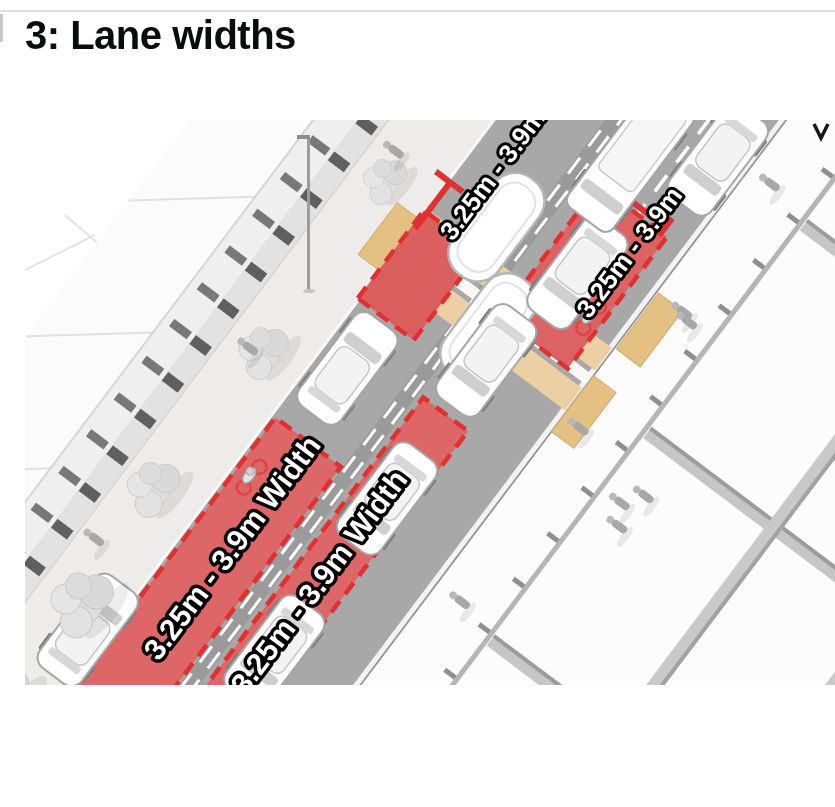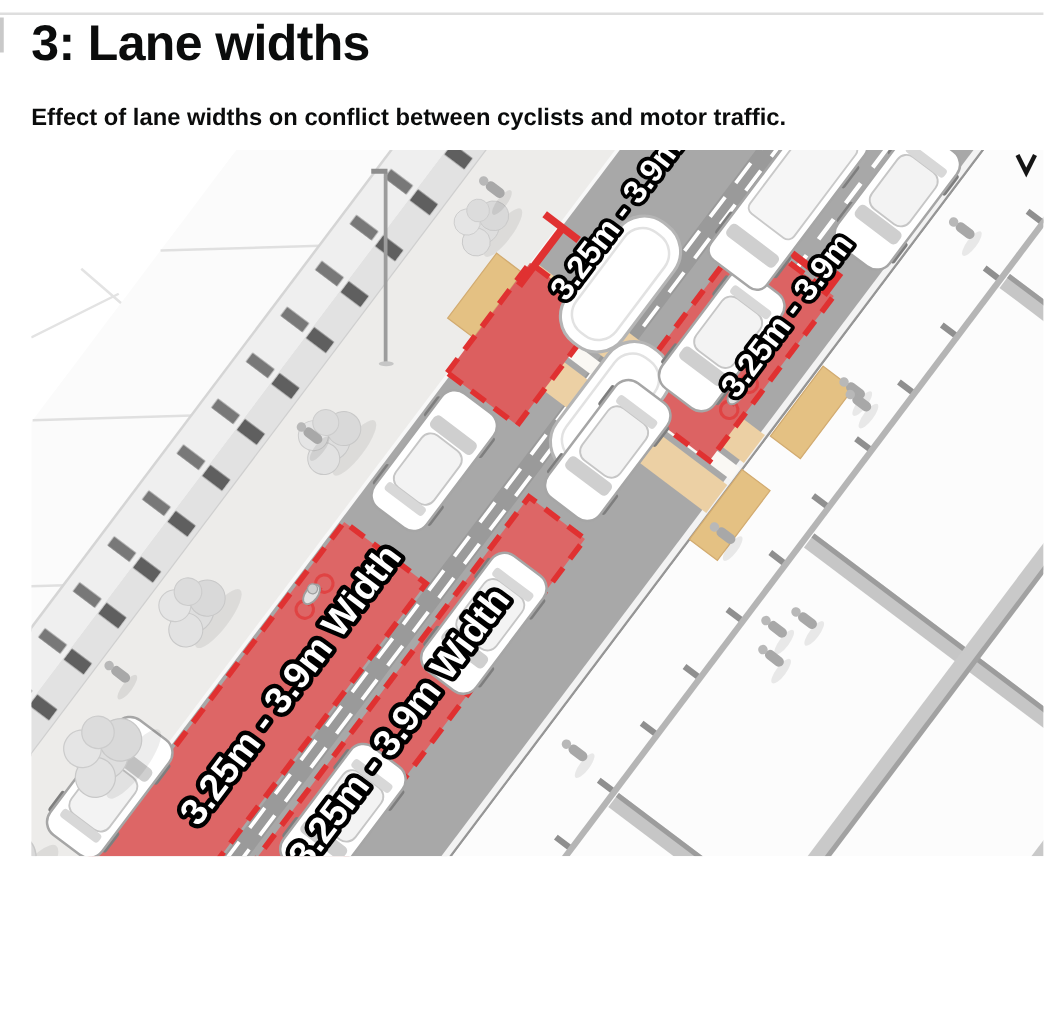--- a/index.html
+++ b/index.html
@@ -19,21 +19,20 @@
   .lbl-big{font-size:30px;stroke-width:7px;}
   .lbl-sm{font-size:26px;stroke-width:6px;}
 </style>
 </head>
 <body>
 
 <div id="page">
   <div class="top-rule"></div>
   <div class="left-tab"></div>
   <h1 class="title">3: Lane widths</h1>
-  <p class="subtitle">Effect of lane widths on conflict between cyclists and motor traffic.</p>
 
   <div class="figure">
     <svg width="810" height="565" viewBox="0 0 810 565">
       <defs>
         <clipPath id="clipAll">
             <rect x="0" y="0" width="810" height="565"></rect>
           </clipPath>
         <pattern id="winU" x="0" y="0" width="46" height="34" patternUnits="userSpaceOnUse">
           <rect x="16" y="6" width="9" height="22" fill="#787878"></rect>
         </pattern>

